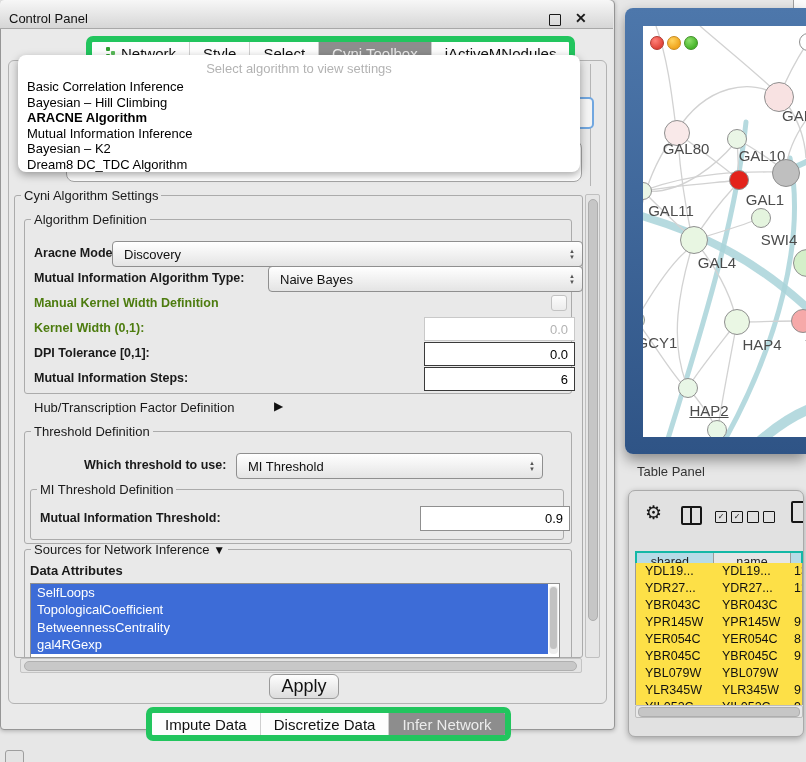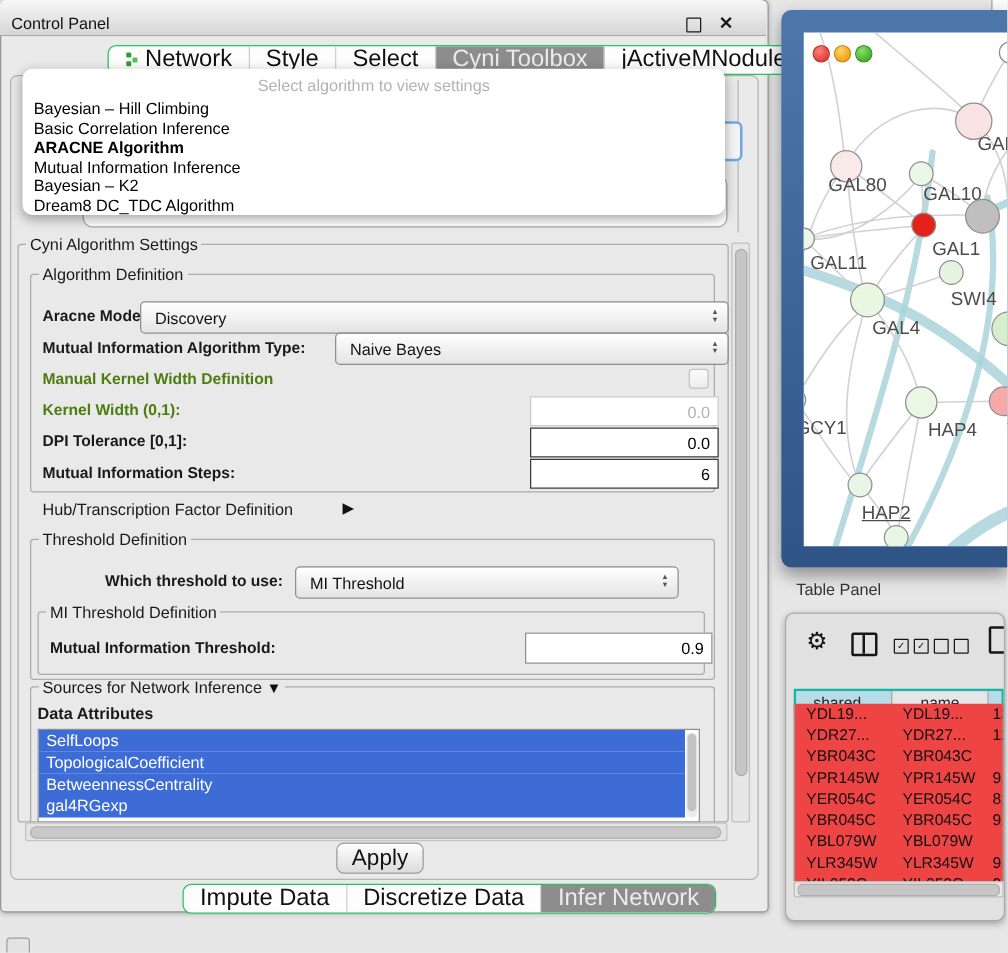--- a/index.html
+++ b/index.html
@@ -10,22 +10,22 @@
 
   
   #win{left:0;top:5;width:613px;height:728px;background:#eaeaea;border:1px solid #969696;
        border-radius:4px;box-shadow:0 1px 4px rgba(0,0,0,.25)}
   #titlebar{left:0;top:5;width:613px;height:28px;background:linear-gradient(#f7f7f7,#d6d6d6);
        border-bottom:1px solid #a8a8a8;border-radius:4px 4px 0 0}
   #titleTxt{left:9px;top:5px;height:28px;line-height:28px;font-size:13px;color:#111}
   .float-ic{left:549px;top:14px;width:10px;height:10px;border:1.5px solid #1a1a1a;border-radius:1px}
   .close-ic{left:575px;top:10px;font-size:14px;font-weight:bold;color:#1a1a1a}
 
-  .tabbar{display:flex;background:#fdfdfd;border:1px solid #22c55e;border-radius:7px;height:22px;
-          font-size:19px;color:#111;overflow:hidden;align-items:stretch}
+  .tabbar{display:flex;background:#fdfdfd;border:6px solid #22c55e;border-radius:7px;height:22px;
+          font-size:15px;color:#111;overflow:hidden;align-items:stretch}
   .tab{display:flex;align-items:center;gap:5px;padding:0 13px;border-left:1px solid #cfcfcf;white-space:nowrap}
   .tab.first{border-left:none}
   .tab.active{background:#8d8d8d;color:#ececec}
   .net-icon{width:11px;height:12px;position:relative;display:inline-block}
   .net-icon::before{content:"";position:absolute;left:1px;top:0;width:4px;height:4px;background:#2f9e2f;
           border-radius:1px;box-shadow:5px 4px 0 #59bb59,0px 7px 0 #2f9e2f}
 
   #contentPanel{left:8px;top:60px;width:597px;height:642px;border:1px solid #b3b3b3;border-radius:6px;background:#e9e9e9}
 
   
@@ -96,21 +96,21 @@
       text-align:center;color:#161616;display:inline-block}
   .cbwrap{position:absolute;display:flex;gap:4px}
   .docic{position:absolute;left:162px;top:10px;width:14px;height:18px;border:2px solid #161616;border-radius:2px;background:#e1e1e1}
 
   #thead{position:absolute;left:6px;top:60px;width:168px;height:21px;display:flex;overflow:hidden;
          border:2px solid #14b8a6;box-sizing:border-box}
   .hcell{height:100%;display:flex;align-items:center;justify-content:center;font-size:12.5px;color:#222;
          border-right:1px solid #9b9b9b;box-sizing:border-box;flex:none;overflow:hidden}
   .hcell.hl{background:#b7dbe7}
   .hcell.nm{background:#e6e6e6}
-  #tbody{position:absolute;left:6px;top:72px;width:168px;height:142px;background:#ef4444;overflow:hidden;
+  #tbody{position:absolute;left:6px;top:72px;width:168px;height:142px;background:#fde047;overflow:hidden;
          border-left:1px solid #9b9b9b;border-right:1px solid #9b9b9b;box-sizing:border-box}
   .trow{display:flex;height:17px;line-height:17px;font-size:12.5px;color:#111}
   .tcell{flex:none;overflow:hidden;white-space:nowrap}
   .tbl-sb{position:absolute;left:6px;top:214px;width:168px;height:13px;background:#e8e8e8;border:1px solid #bdbdbd;
           border-radius:2px;box-sizing:border-box}
   .tbl-sb .thumb{position:absolute;left:2px;top:1px;width:160px;height:8px;background:#c6c6c6;border-radius:4px;border:1px solid #aeaeae}
 
   .bl-icon{left:5px;top:750px;width:17px;height:14px;background:#e3e3e3;border:1px solid #9e9e9e;border-radius:3px 3px 0 0}
 </style>
 </head>
@@ -146,22 +146,22 @@
 
   <div class="abs" id="contentPanel"></div>
 
   <div class="abs frag-combo"></div>
   <div class="abs frag-line"></div>
   <div class="abs frag-blue"></div>
 
   <div class="abs" id="dd">
     <div id="ddPrompt">Select algorithm to view settings</div>
     <div id="ddItems">
+        <div class="dd-item">Basic Correlation Inference</div>
         <div class="dd-item">Bayesian – Hill Climbing</div>
-        <div class="dd-item">Basic Correlation Inference</div>
         <div class="dd-item sel">ARACNE Algorithm</div>
         <div class="dd-item">Mutual Information Inference</div>
         <div class="dd-item">Bayesian – K2</div>
         <div class="dd-item">Dream8 DC_TDC Algorithm</div>
       </div>
   </div>
 
   <fieldset class="grp" style="left:14px;top:188px;width:567px;height:468px">
     <legend>Cyni Algorithm Settings</legend>
   </fieldset>

